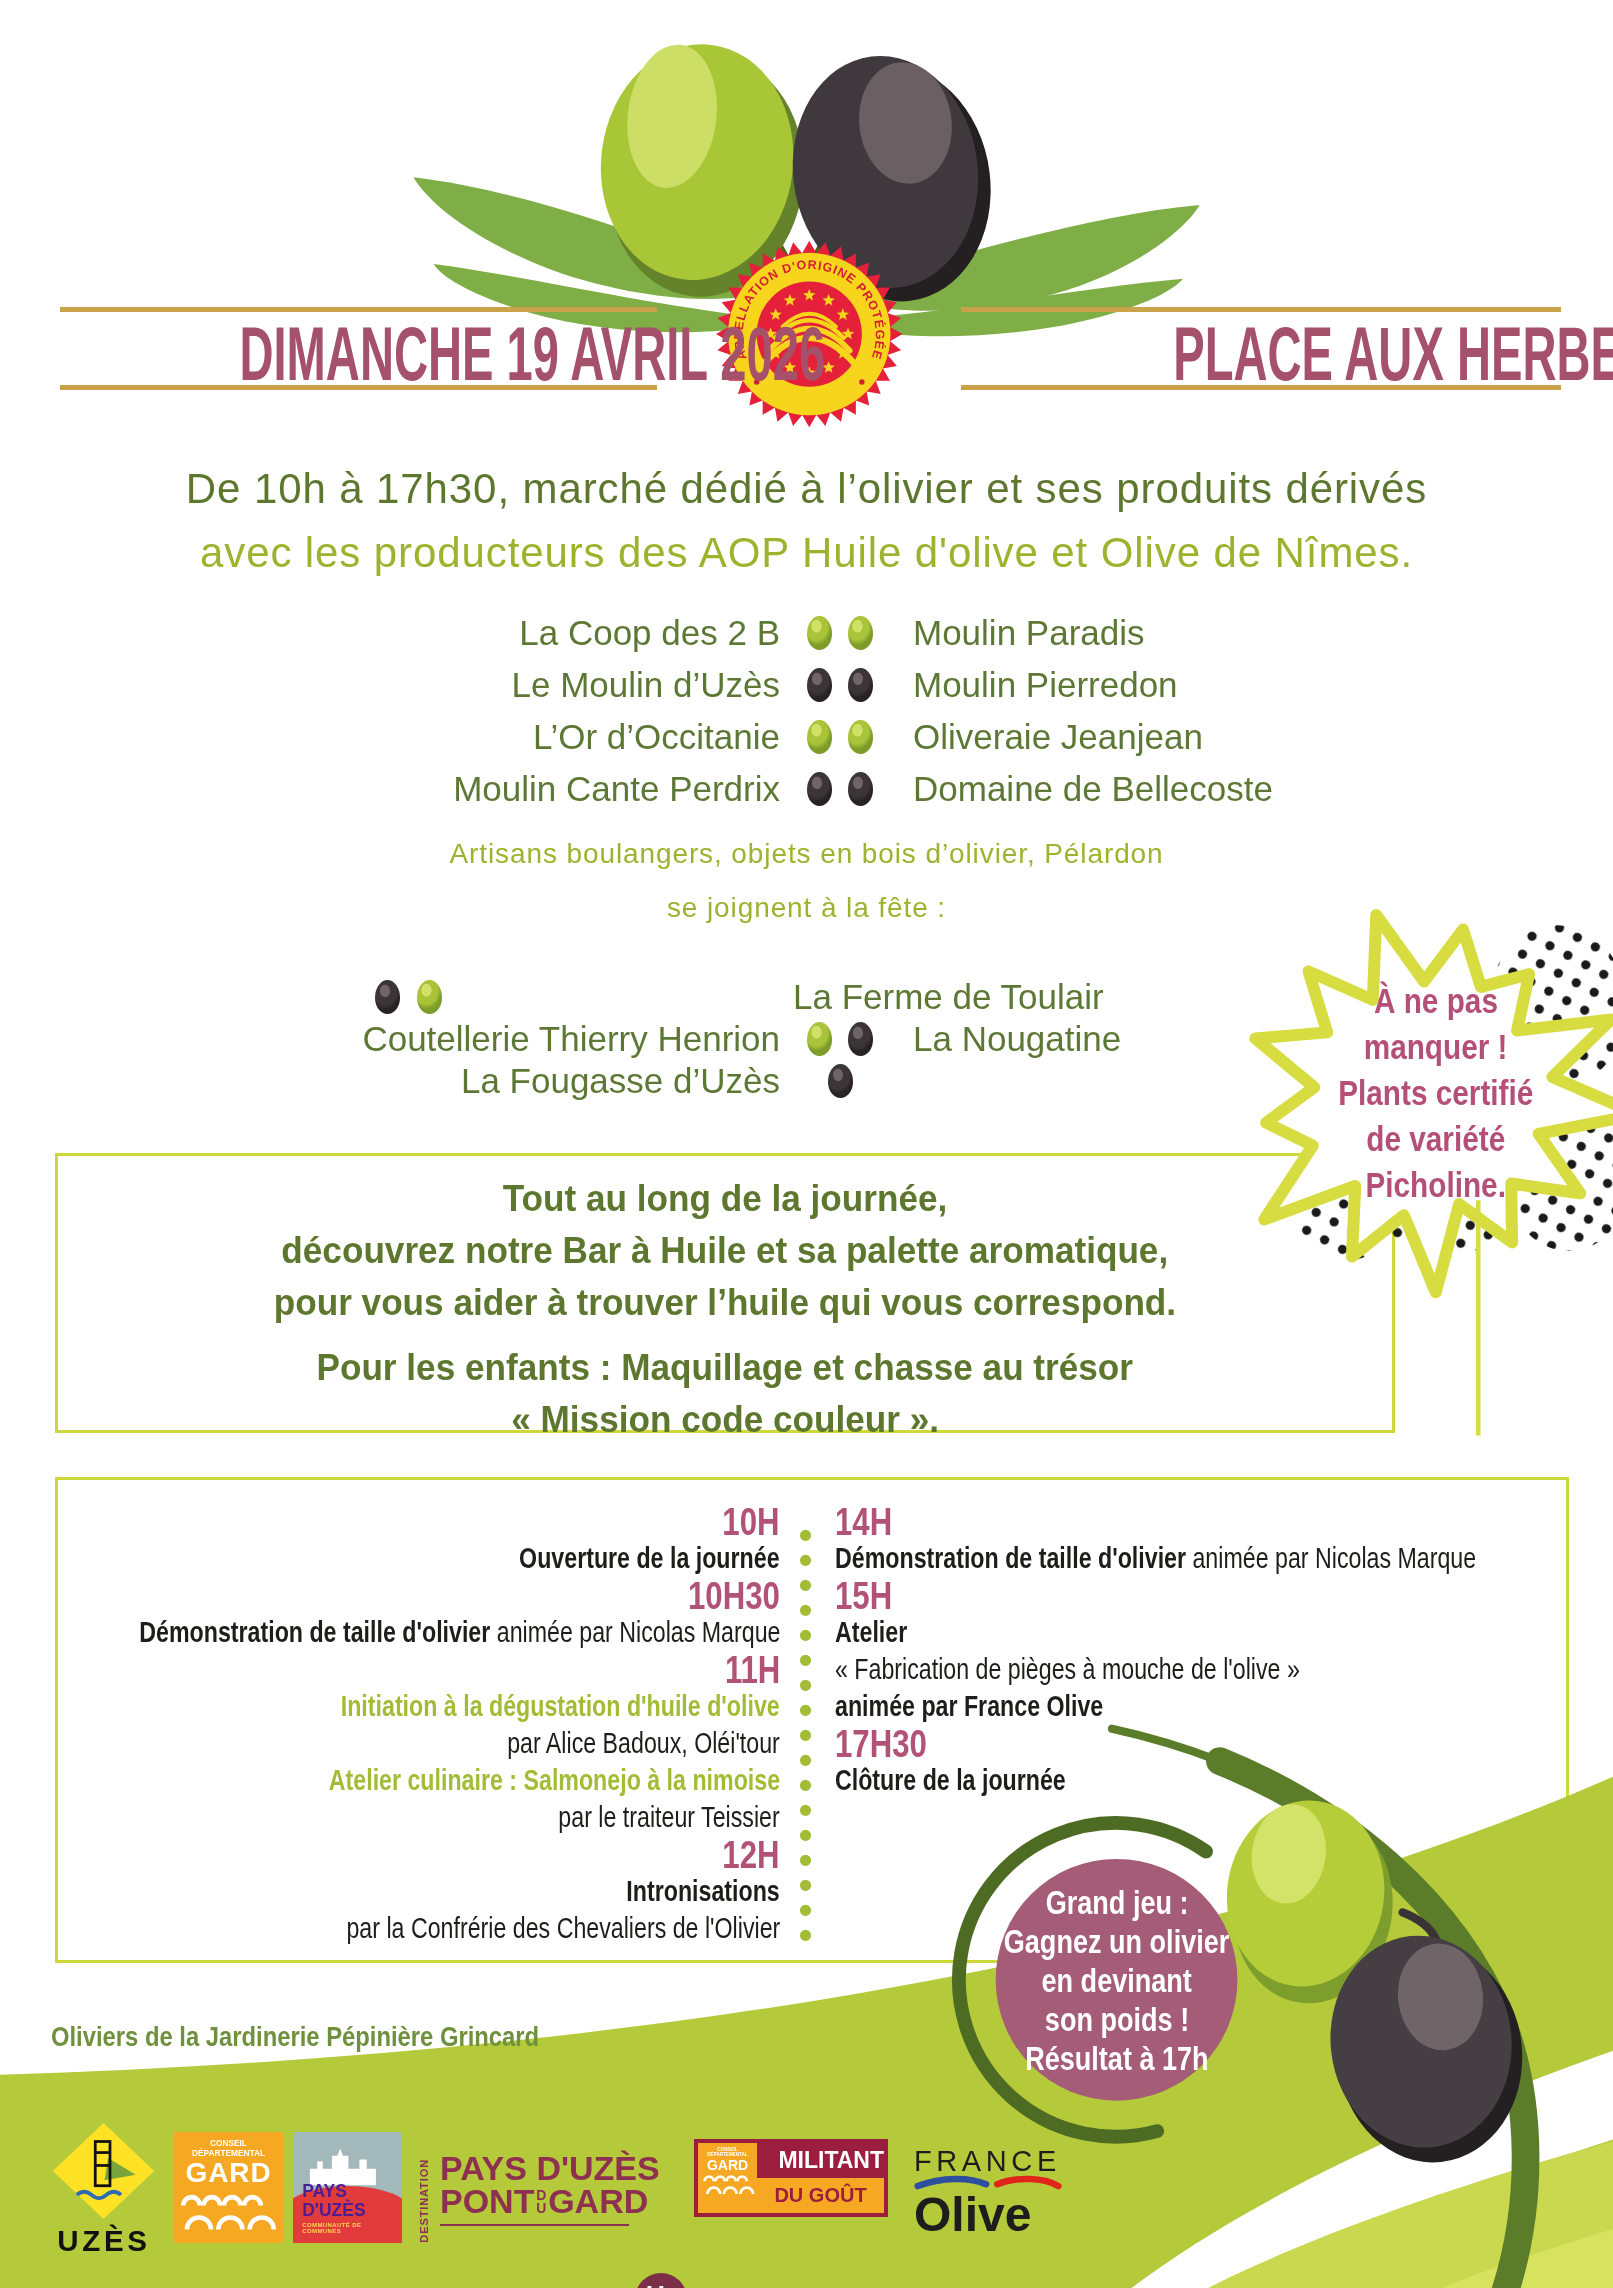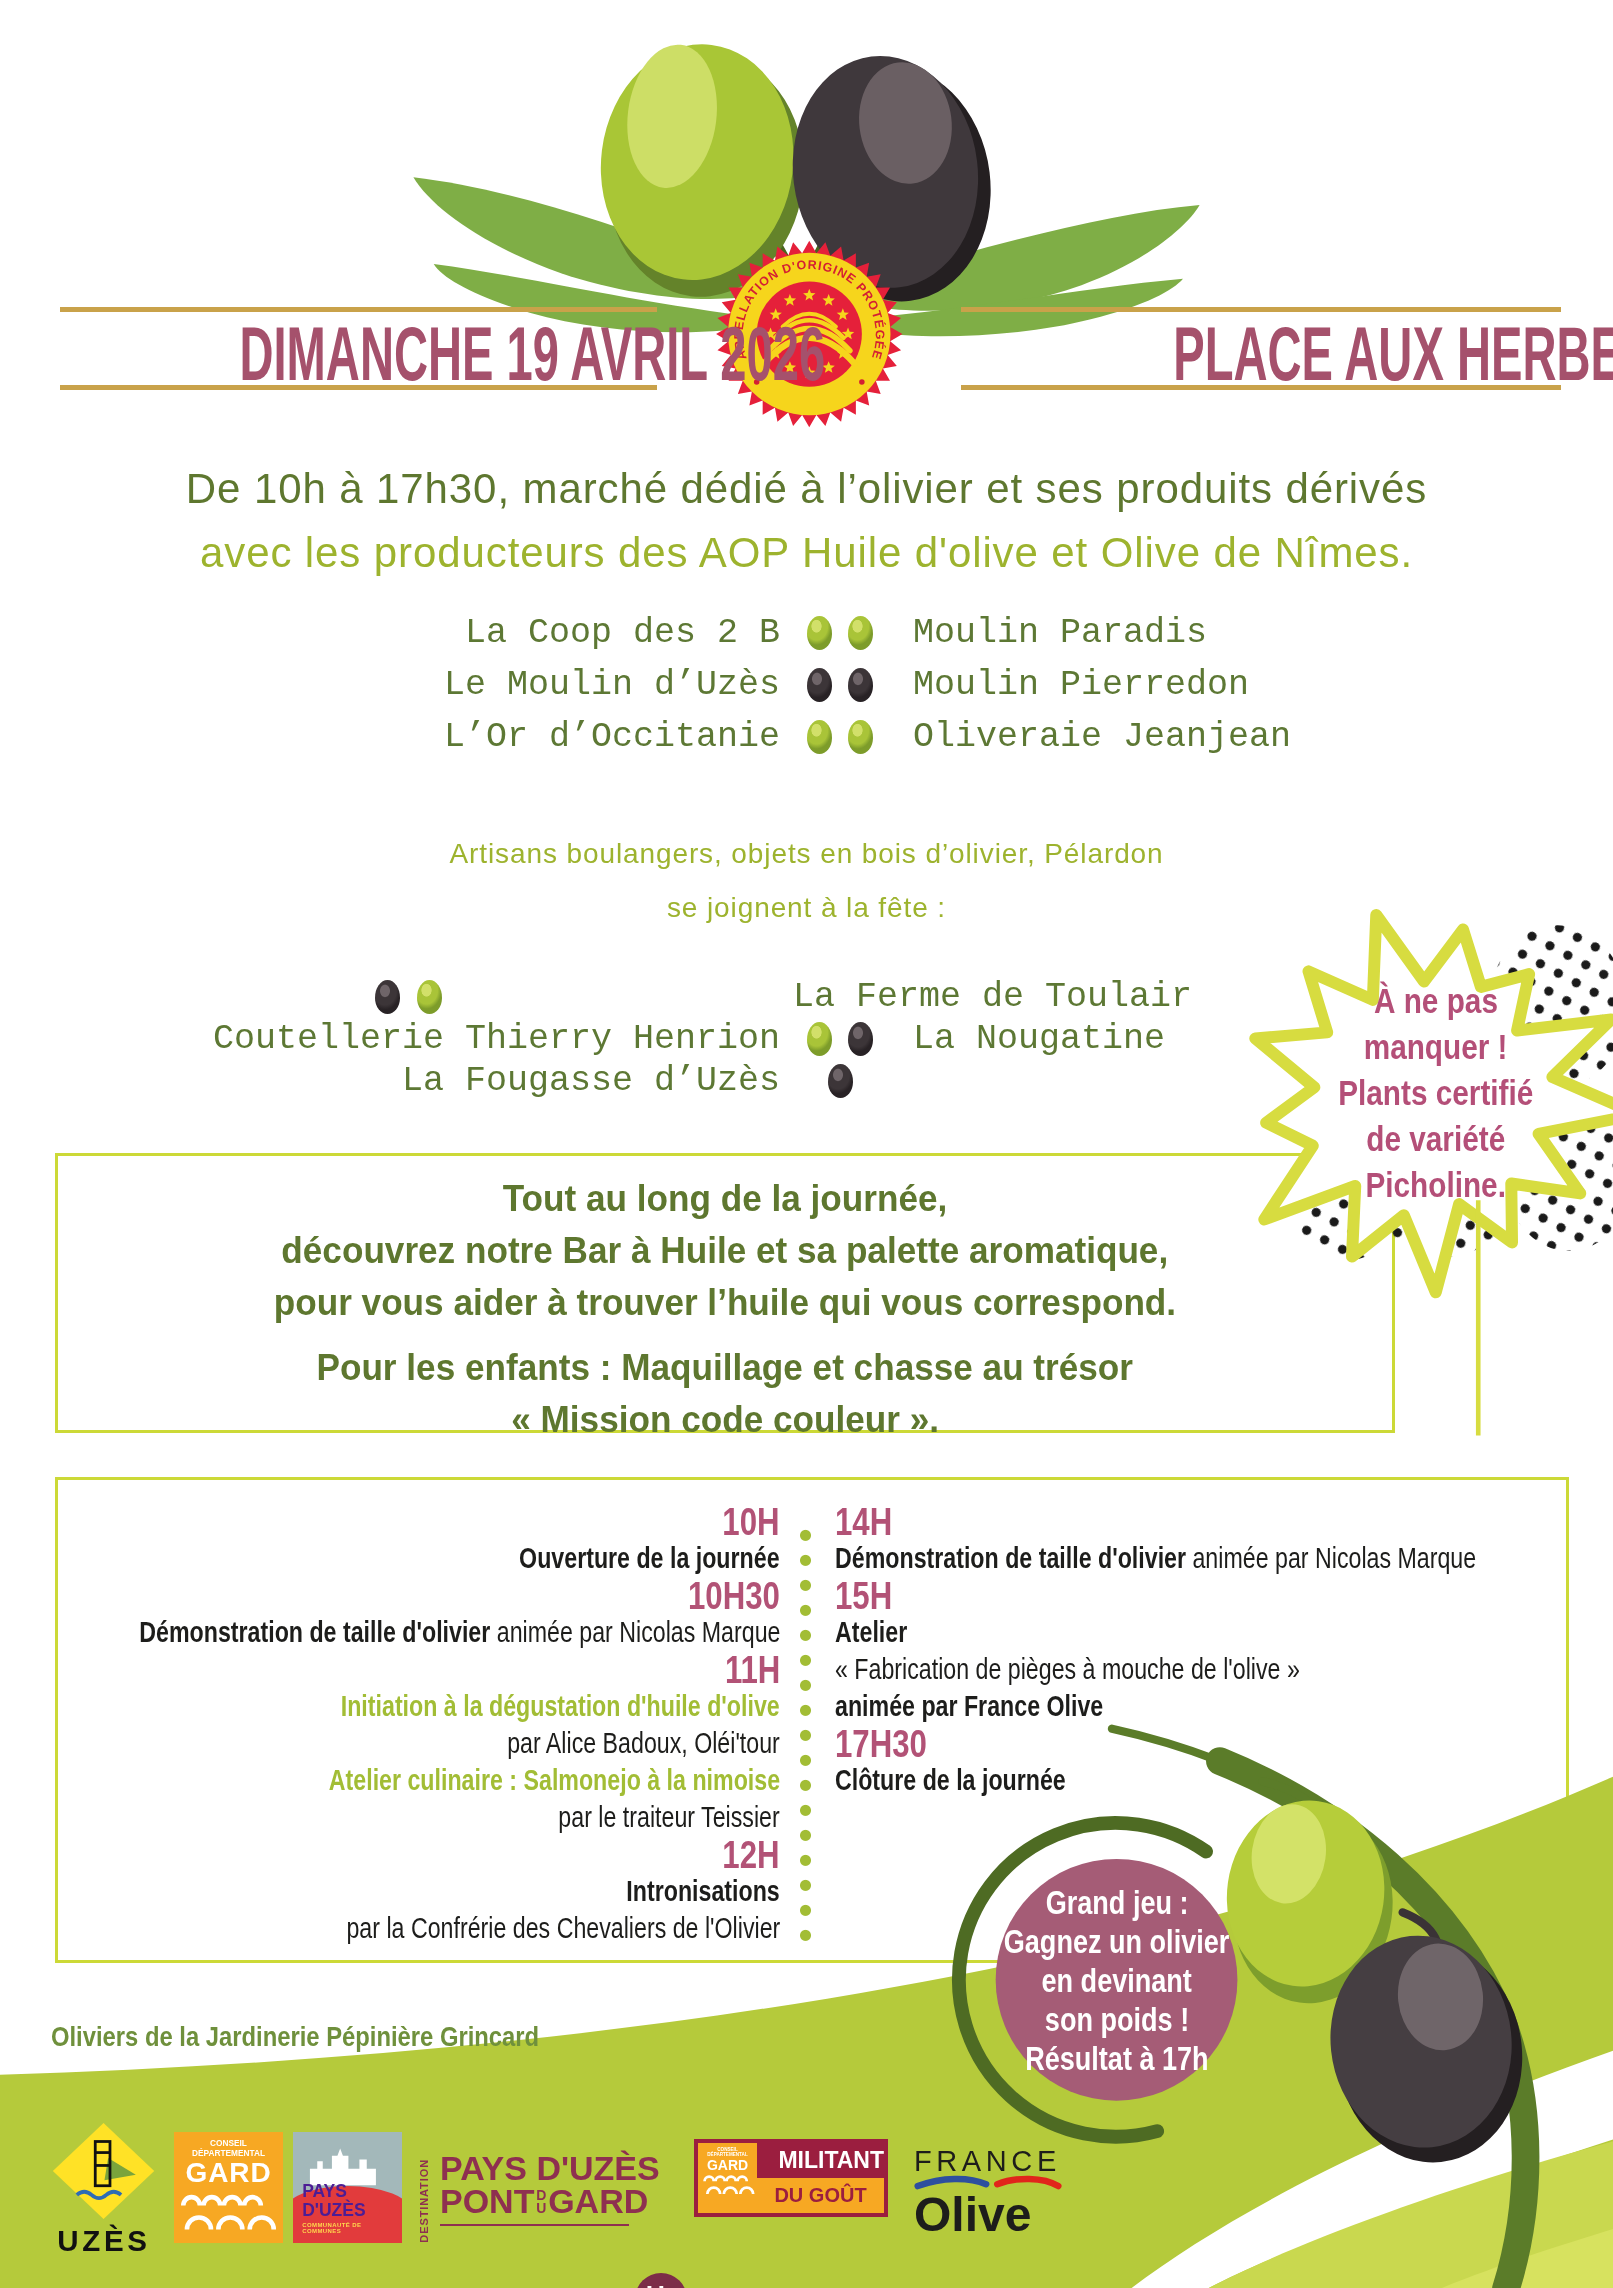--- a/index.html
+++ b/index.html
@@ -11,21 +11,21 @@
   .hline{position:absolute;height:4.6px;background:var(--gold);}
   .hdr-text{position:absolute;color:var(--maroon);font-weight:bold;font-size:76px;
             text-align:center;white-space:nowrap;}
   .hdr-text .sx{transform:scaleX(.62);transform-origin:center;}
   
   .line-c{position:absolute;left:0;width:1613px;text-align:center;white-space:nowrap;}
   .intro1{color:var(--dark-olive);font-size:42px;letter-spacing:0.9px;}
   .intro2{color:var(--light-olive);font-size:42px;letter-spacing:0.9px;}
   .art-title{color:var(--light-olive);font-size:28px;letter-spacing:0.9px;}
   
-  .pgrid{position:absolute;left:37px;width:1477px;font-family:Liberation Mono, monospace;}
+  .pgrid{position:absolute;left:37px;width:1477px;}
   .prow{display:grid;grid-template-columns:743px 120px auto;align-items:center;}
   .prow .pl{text-align:right;color:var(--producer);font-size:35px;white-space:nowrap;}
   .prow .pm{display:flex;justify-content:center;gap:16.6px;}
   .prow .pr{text-align:left;color:var(--producer);font-size:35px;white-space:nowrap;padding-left:13px;}
   .olive{display:inline-block;width:25px;height:34px;border-radius:50%/52% 52% 48% 48%;}
   .olive.green{background:radial-gradient(ellipse 60% 55% at 38% 30%,#d2e06a 0 32%,#a9c438 36% 74%,#7d9c2a 100%);}
   .olive.black{background:radial-gradient(ellipse 60% 55% at 40% 32%,#6f6569 0 30%,#3c3538 36% 75%,#282225 100%);}
   
   .gbox{position:absolute;border:3.7px solid var(--border-green);background:#fff;box-sizing:border-box;}
   .box1-line{color:var(--dark-olive);font-weight:bold;font-size:37px;height:52px;line-height:52px;
@@ -182,20 +182,28 @@
         <div class="pr">Moulin Pierredon</div>
       </div>
       <div class="prow" style="height: 52px;">
         <div class="pl">L’Or d’Occitanie</div>
         <div class="pm">
           <span class="olive green"></span>
           <span class="olive green"></span>
         </div>
         <div class="pr">Oliveraie Jeanjean</div>
       </div>
+      <div class="prow" style="height: 52px;">
+        <div class="pl">Moulin Cante Perdrix</div>
+        <div class="pm">
+          <span class="olive black"></span>
+          <span class="olive black"></span>
+        </div>
+        <div class="pr">Domaine de Bellecoste</div>
+      </div>
     </div>
 
   <div class="line-c art-title" style="top:838px;">Artisans boulangers, objets en bois d’olivier, Pélardon</div>
   <div class="line-c art-title" style="top:892px;">se joignent à la fête :</div>
   <div id="artisans" class="pgrid" style="top:976px;">
       <div class="prow" style="height: 42px;">
         <div class="pm">
           <span class="olive black"></span>
           <span class="olive green"></span>
         </div>

